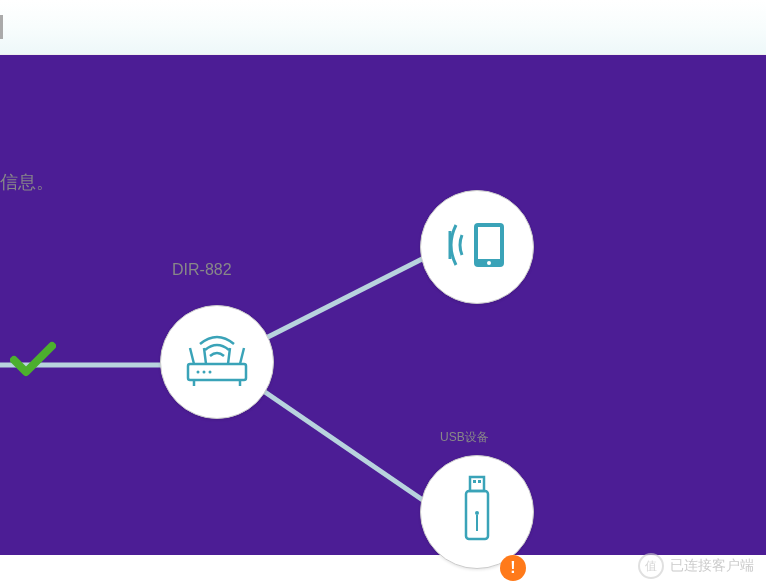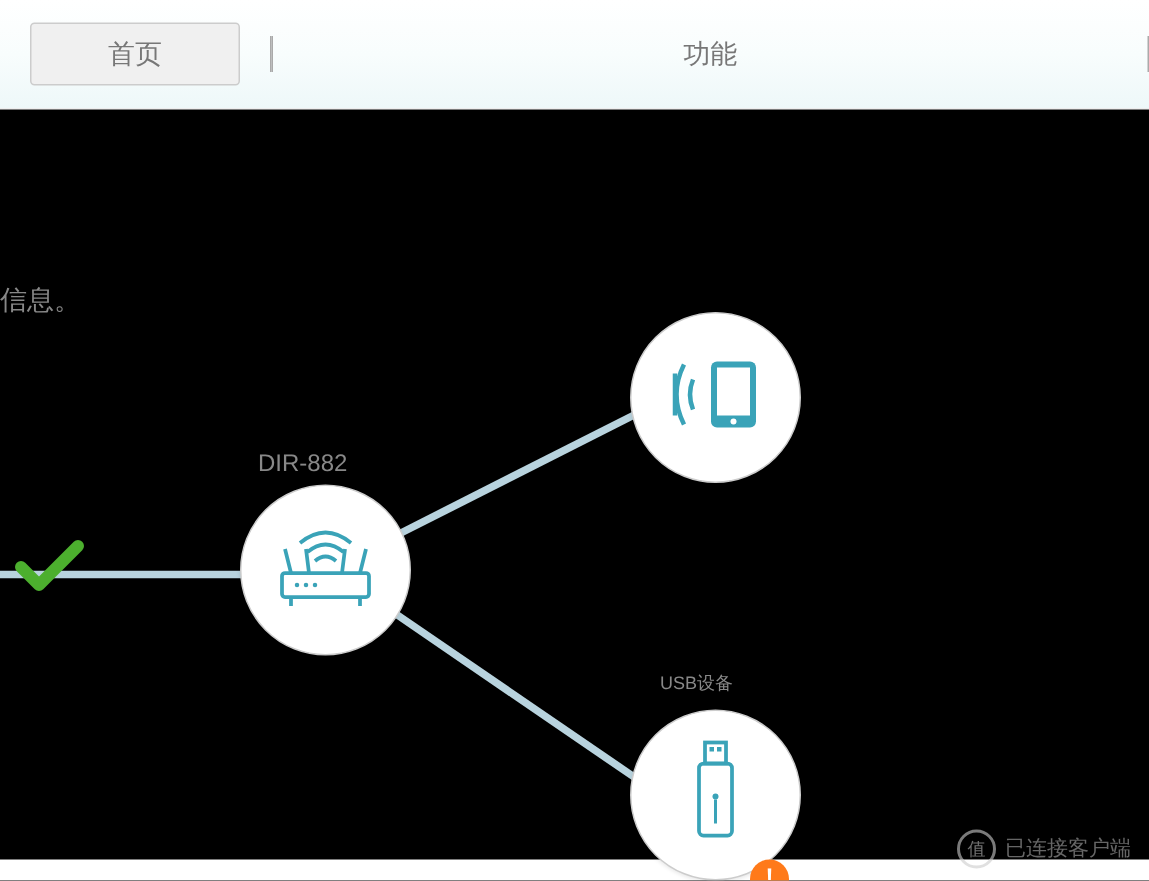--- a/index.html
+++ b/index.html
@@ -37,21 +37,21 @@
     }
     .nav-sep {
       width: 1px;
       height: 24px;
       background: #aaa;
     }
     .content {
       position: relative;
       width: 100%;
       height: 500px;
-      background: #000000;
+      background: #4c1d95;
     }
     .partial-title {
       position: absolute;
       left: -5px;
       top: 50px;
       font-size: 36px;
       color: #666;
     }
     .partial-info {
       position: absolute;
@@ -80,21 +80,21 @@
       position: absolute;
       left: 420px;
       top: 106px;
       font-size: 17px;
       color: #888;
     }
     .clients-label .count { color: #2d98b3; }
     .router-label {
       position: absolute;
       left: 172px;
-      top: 228px;
+      top: 206px;
       font-size: 16px;
       color: #888;
     }
     .usb-label {
       position: absolute;
       left: 440px;
       top: 374px;
       font-size: 12px;
       color: #888;
     }
@@ -135,24 +135,22 @@
       left: 500px;
       top: 500px;
       display:flex;align-items:center;justify-content:center;
       color:#fff;font-weight:bold;
     }
   </style>
 </head>
 <body>
 
 <div class="nav">
-  <div class="nav-item active">首页</div>
   <div class="nav-sep"></div>
   <div class="nav-sep"></div>
-  <div class="nav-item">功能</div>
   <div class="nav-sep"></div>
 </div>
 
 <div class="content">
 
   <svg class="connector">
     <line x1="-2" y1="310" x2="163" y2="310" stroke="#b8d3de" stroke-width="5"></line>
     <line x1="262" y1="285" x2="430" y2="200" stroke="#b8d3de" stroke-width="5"></line>
     <line x1="262" y1="335" x2="430" y2="450" stroke="#b8d3de" stroke-width="5"></line>
   </svg>

